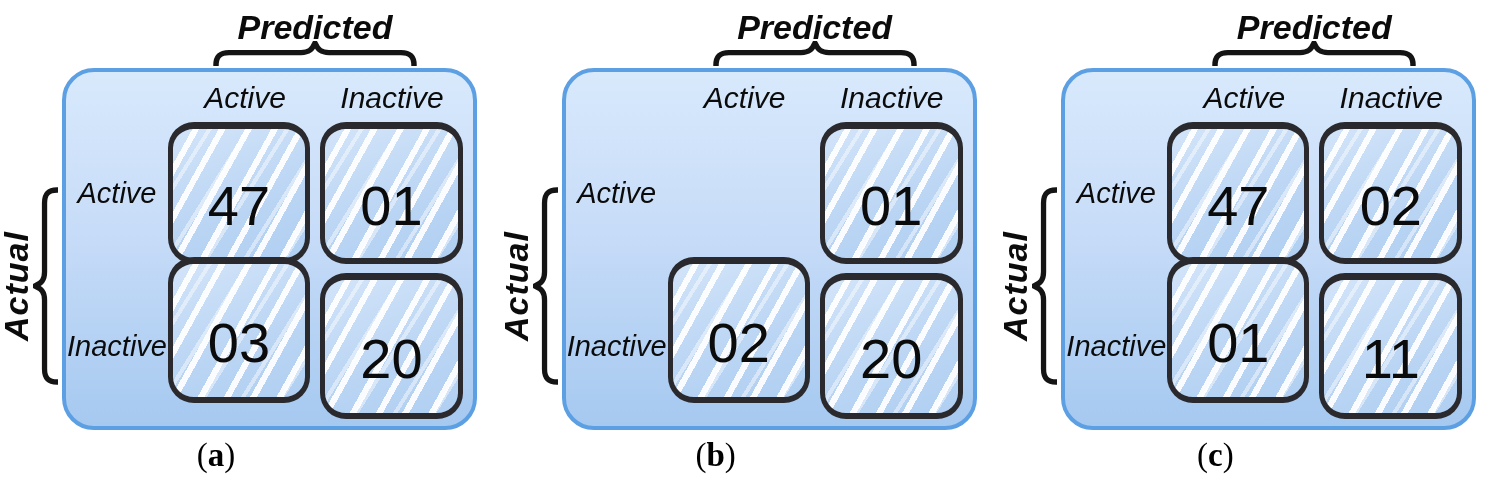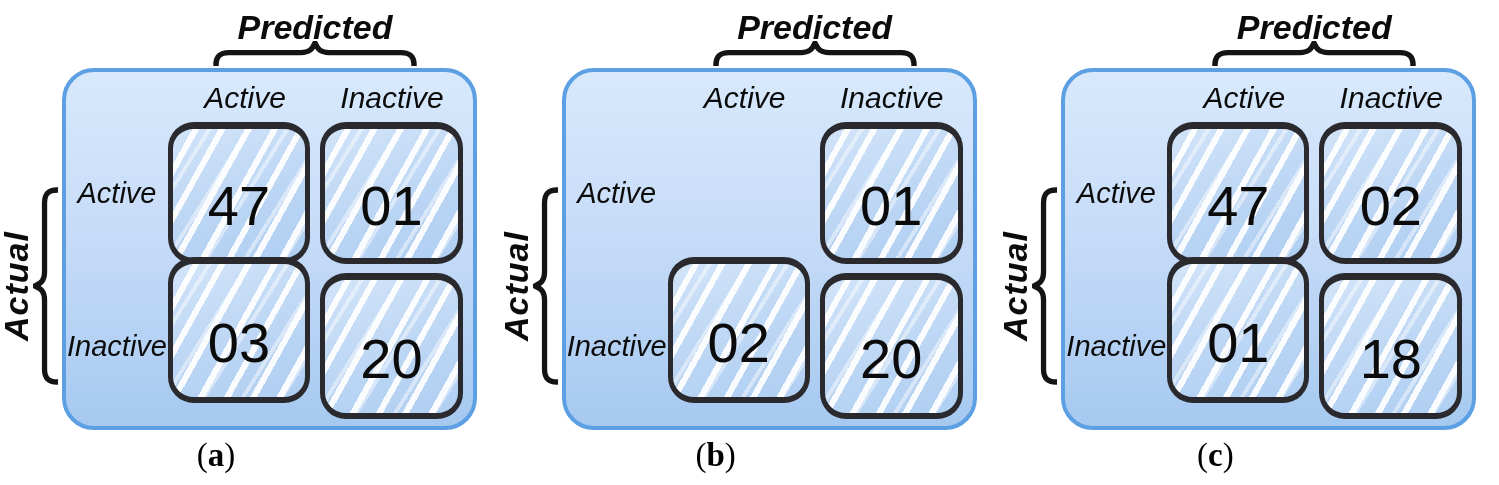--- a/index.html
+++ b/index.html
@@ -134,16 +134,16 @@
     <path d="M25,3 C16,3 12,7 12,16 L12,85 C12,93 9,96 2,99 C9,102 12,105 12,113 L12,182 C12,191 16,195 25,195"></path>
   </svg>
   <div class="panel">
     <div class="colhead colhead-1">Active</div>
     <div class="colhead colhead-2">Inactive</div>
     <div class="rowhead rowhead-1">Active</div>
     <div class="rowhead rowhead-2">Inactive</div>
     <div class="cell c11">47</div>
     <div class="cell c12">02</div>
     <div class="cell c21">01</div>
-    <div class="cell c22">18</div>
+    <div class="cell c22">11</div>
   </div>
   <div class="caption"><span>(</span><b>c</b><span>)</span></div>
 </div>
 
 </body></html>

